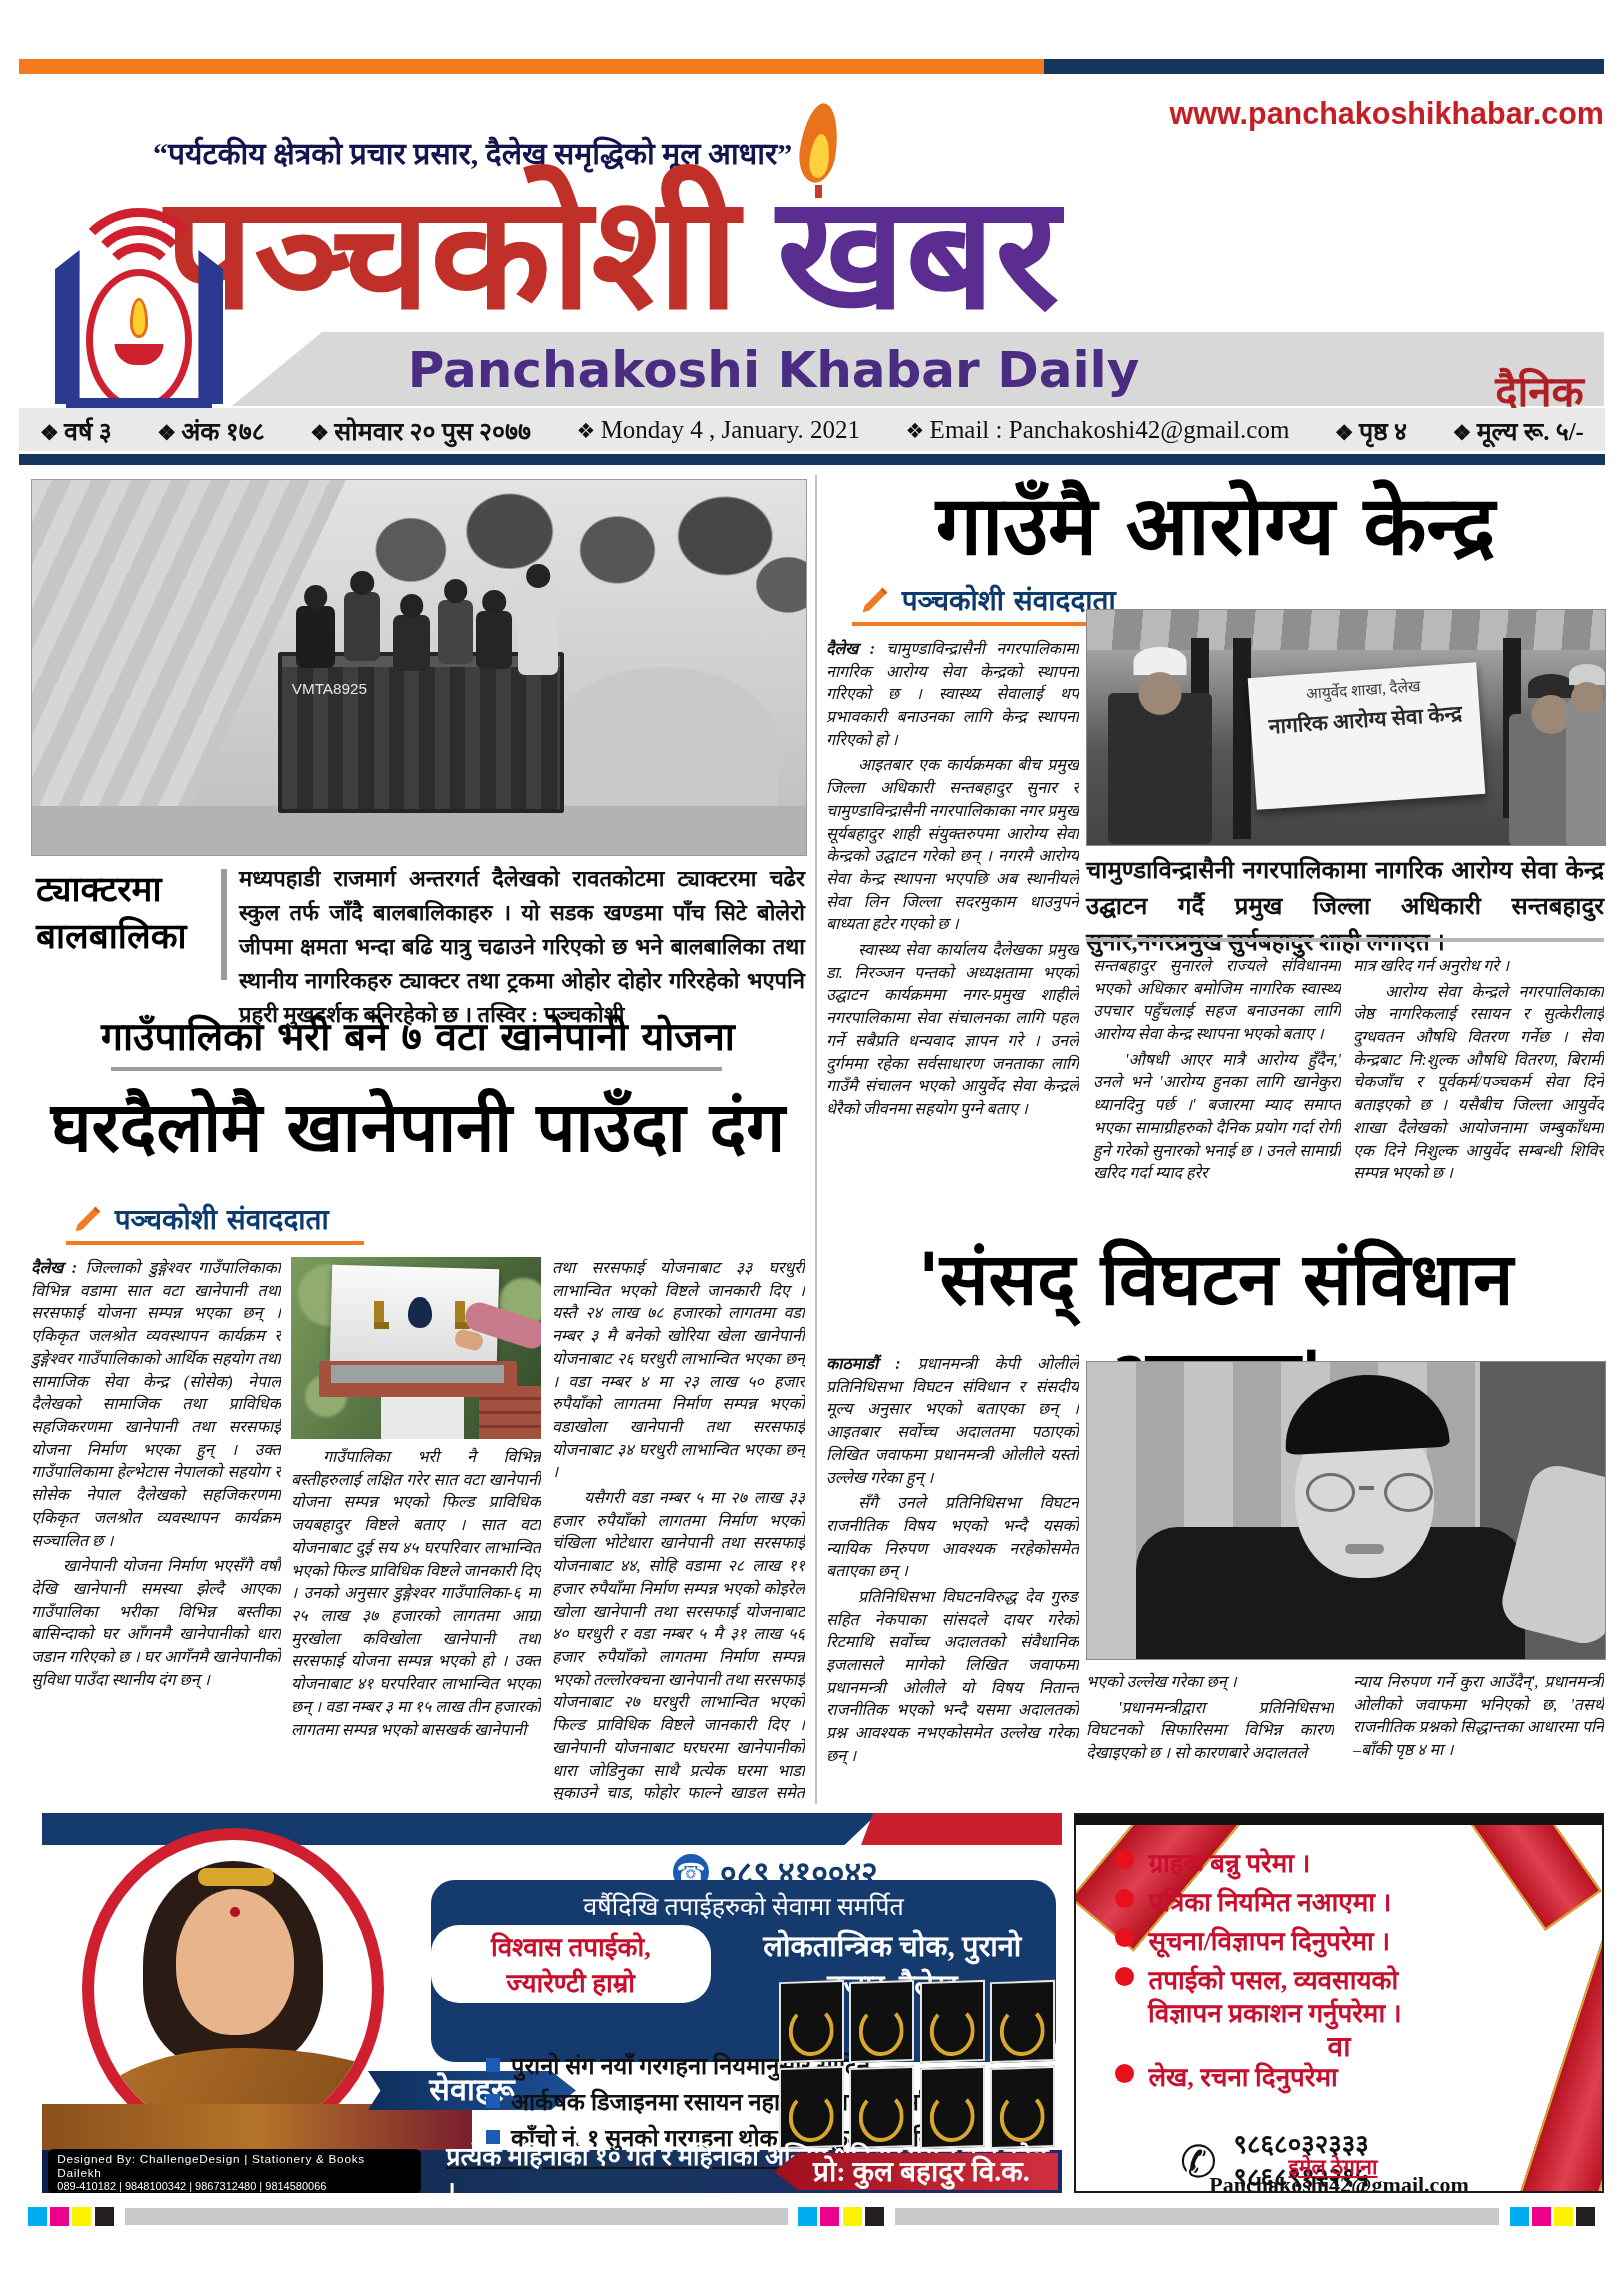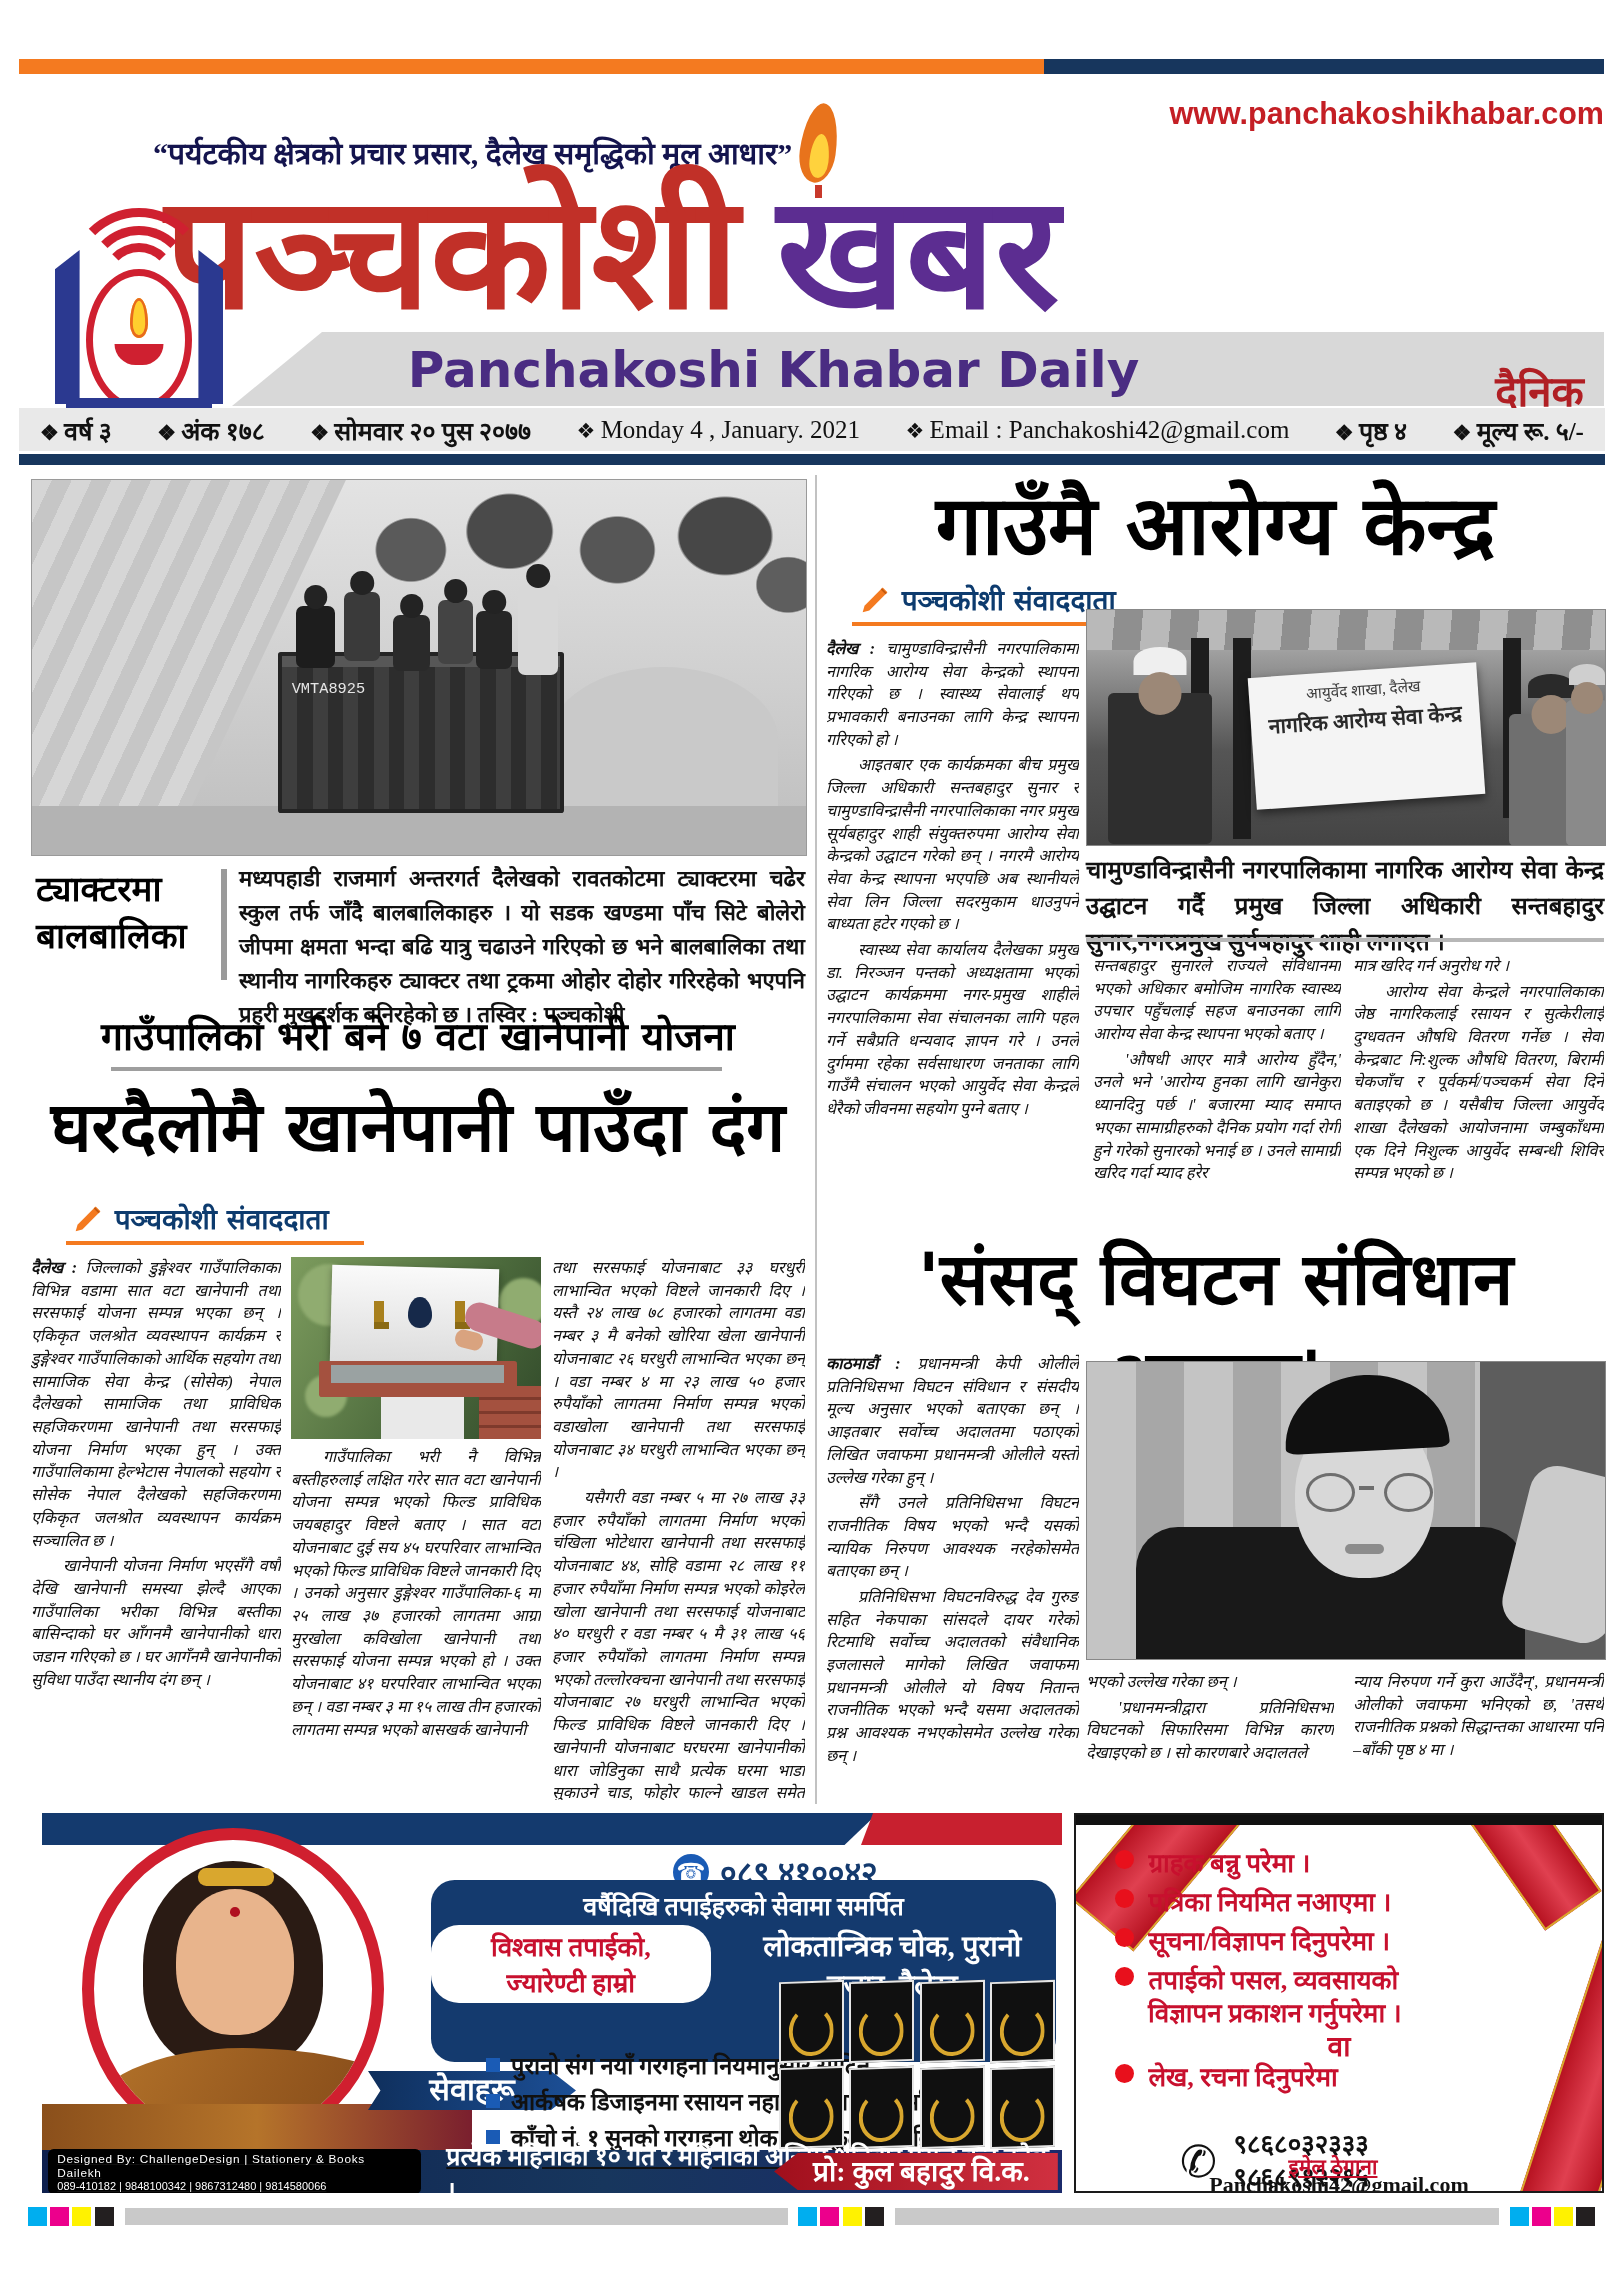--- a/index.html
+++ b/index.html
@@ -65,21 +65,21 @@
   #ph-tractor .trees{position:absolute;right:0;top:0;width:58%;height:62%;background:
      radial-gradient(62px 56px at 12% 30%,#5a5a5a 55%,transparent 58%),
      radial-gradient(76px 66px at 34% 22%,#4a4a4a 55%,transparent 58%),
      radial-gradient(66px 59px at 58% 30%,#565656 55%,transparent 58%),
      radial-gradient(83px 69px at 82% 24%,#474747 55%,transparent 58%),
      radial-gradient(56px 49px at 96% 45%,#5e5e5e 55%,transparent 58%);}
   #ph-tractor .mound{position:absolute;right:28px;bottom:42px;width:229px;height:146px;background:#c9c9c9;border-radius:50% 50% 0 0;}
   #ph-tractor .road{position:absolute;left:0;bottom:0;width:100%;height:49px;background:#b3b3b3;}
   #ph-tractor .trolley{position:absolute;left:246px;bottom:42px;width:278px;height:153px;background:repeating-linear-gradient(90deg,#3e3e3e 0 15.3px,#2d2d2d 15.3px 30.5px);border:4.2px solid #242424;border-radius:2.8px;}
   #ph-tractor .trolley .rim{position:absolute;left:0;top:0;width:100%;height:11px;background:#575757;}
-  #ph-tractor .plate{position:absolute;left:9.7px;top:23.6px;color:#e6e6e6;font-size:15.3px;font-family:Liberation Mono, monospace;}
+  #ph-tractor .plate{position:absolute;left:9.7px;top:23.6px;color:#e6e6e6;font-size:15.3px;font-family:Liberation Sans, sans-serif;}
   #ph-tractor .kid{position:absolute;border-radius:7px;}
   #ph-tractor .kid .h{position:absolute;left:50%;top:-21px;transform:translateX(-50%);width:23.6px;height:23.6px;border-radius:50%;background:#232323;}
   
   #cap-tractor-label{left:36px;top:866px;width:177px;font-size:35px;line-height:1.35;font-weight:bold;color:#000;font-family:"DejaVu Sans","Liberation Sans",sans-serif;}
   #cap-tractor-sep{left:221px;top:869px;width:6.2px;height:111px;background:#9a9a9a;}
   #cap-tractor-text{left:239px;top:862px;width:566px;font-size:22px;line-height:1.55;font-weight:bold;text-align:justify;}
 
   
   #water-kicker{left:31px;top:1008px;width:774px;font-size:39px;font-weight:bold;color:#000;}
   #water-kicker-rule{left:111px;top:1067px;width:611px;height:3.5px;background:#9e9e9e;}
@@ -145,21 +145,21 @@
   #ad-jewel .face{position:absolute;left:82px;top:49px;width:118px;height:146px;background:#e8b48c;border-radius:50% 50% 46% 46%;}
   #ad-jewel .bindi{position:absolute;left:136px;top:67px;width:9.7px;height:9.7px;background:#b01020;border-radius:50%;}
   #ad-jewel .tikka{position:absolute;left:104px;top:28px;width:76px;height:18px;background:#d9a72e;border-radius:8.3px;}
   #ad-jewel .body{position:absolute;left:-7px;top:208px;width:389px;height:180px;background:linear-gradient(120deg,#b5742a,#8a4f1b 60%,#7a1f2e);border-radius:40% 60% 0 0;}
   #ad-jewel .neck{position:absolute;left:83px;top:208px;width:118px;height:83px;border:7px solid #e0a93e;border-top-color:transparent;border-radius:50%;}
   #ad-jewel .blob-bottom{position:absolute;left:0;top:291px;width:430px;height:90px;background:linear-gradient(90deg,#8a4f1b,#b5742a 50%,#7a1f2e);}
   #ad-jewel .phone-pill{position:absolute;left:631px;top:37px;display:flex;align-items:center;gap:11px;}
   #ad-jewel .phone-ico{width:36px;height:36px;border-radius:50%;background:#1a5bb5;color:#fff;font-size:23.6px;line-height:36px;text-align:center;}
   #ad-jewel .phone-no{font-size:32px;font-weight:bold;color:#143a6e;}
   #ad-jewel .blueblob{position:absolute;left:389px;top:67px;width:625px;height:182px;background:#143a6e;border-radius:23.6px;text-align:center;color:#fff;}
-  #ad-jewel .adtag{font-size:25px;font-weight:bold;margin-top:8.3px;}
+  #ad-jewel .adtag{font-size:25px;font-weight:normal;margin-top:8.3px;}
   #ad-jewel .adtitle{font-size:65px;font-weight:bold;line-height:1.15;font-family:"DejaVu Sans","Liberation Sans",sans-serif;}
   #ad-jewel .y{color:#ffe400;}
   #ad-jewel .g{color:#d8d8d8;}
   #ad-jewel .adrow{display:flex;align-items:center;justify-content:center;gap:18px;margin-top:2.8px;}
   #ad-jewel .trust{background:#fff;color:#c8102e;font-weight:bold;font-size:26px;border-radius:28px;padding:2.8px 18px;}
   #ad-jewel .loc{font-size:29px;font-weight:bold;}
   #ad-jewel .seva{position:absolute;left:326px;top:258px;width:208px;height:39px;background:linear-gradient(90deg,#0f2f5c,#1c4f96);color:#fff;font-size:30.5px;font-weight:bold;text-align:center;line-height:39px;clip-path:polygon(0 0,88% 0,100% 50%,88% 100%,0 100%,6% 50%);}
   #ad-jewel .bl{position:absolute;left:444px;display:flex;align-items:center;gap:11px;font-size:23.6px;font-weight:bold;color:#111;}
   #ad-jewel .bl::before{content:"";width:14px;height:14px;background:#1a5bb5;display:inline-block;}
   #ad-jewel .grid{position:absolute;left:737px;top:168px;width:276px;height:167px;display:grid;grid-template-columns:repeat(4,1fr);grid-template-rows:repeat(2,1fr);gap:5.6px;}

